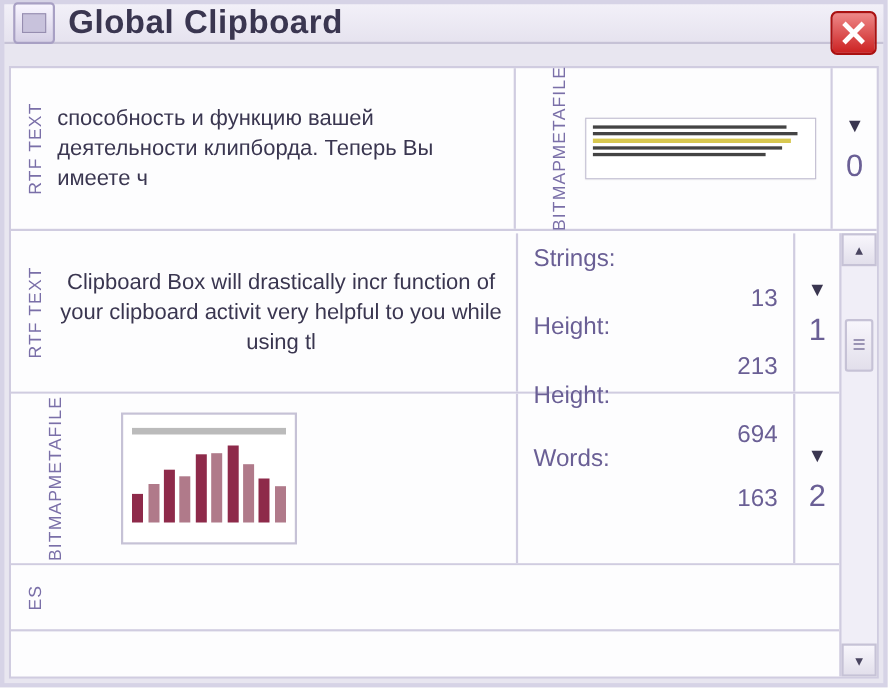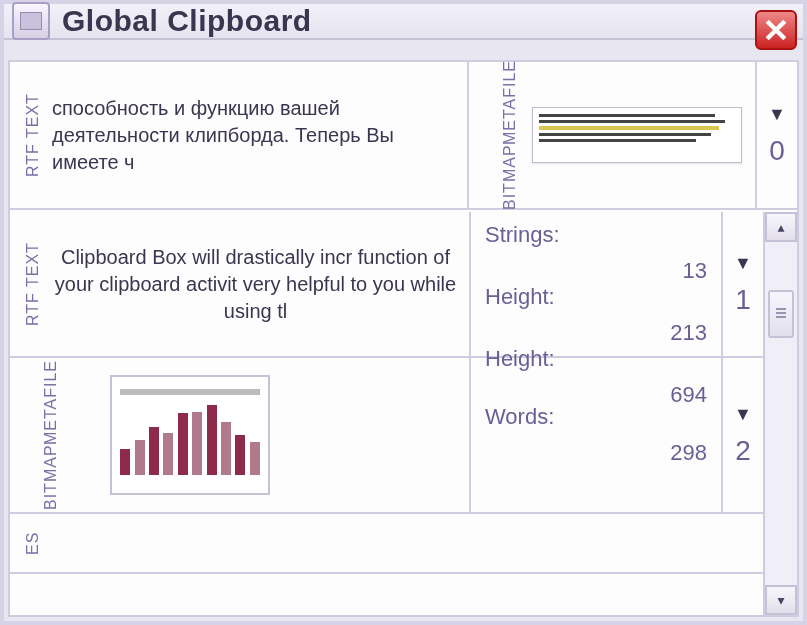--- a/index.html
+++ b/index.html
@@ -348,21 +348,21 @@
             <div class="bar" style="height:80%"></div>
             <div class="bar alt" style="height:60%"></div>
             <div class="bar" style="height:45%"></div>
             <div class="bar alt" style="height:38%"></div>
           </div>
         </div>
         <div class="cell-right">
           <div class="stats">
             <div class="stat-row">
               <span>Words:</span>
-              <span class="val">298</span>
+              <span class="val">163</span>
             </div>
           </div>
         </div>
         <div class="idx-col">
           <div class="idx-arrow">▼</div>
           <div class="idx-num">2</div>
         </div>
       </div>
 
       <div class="row" style="height:60px">

